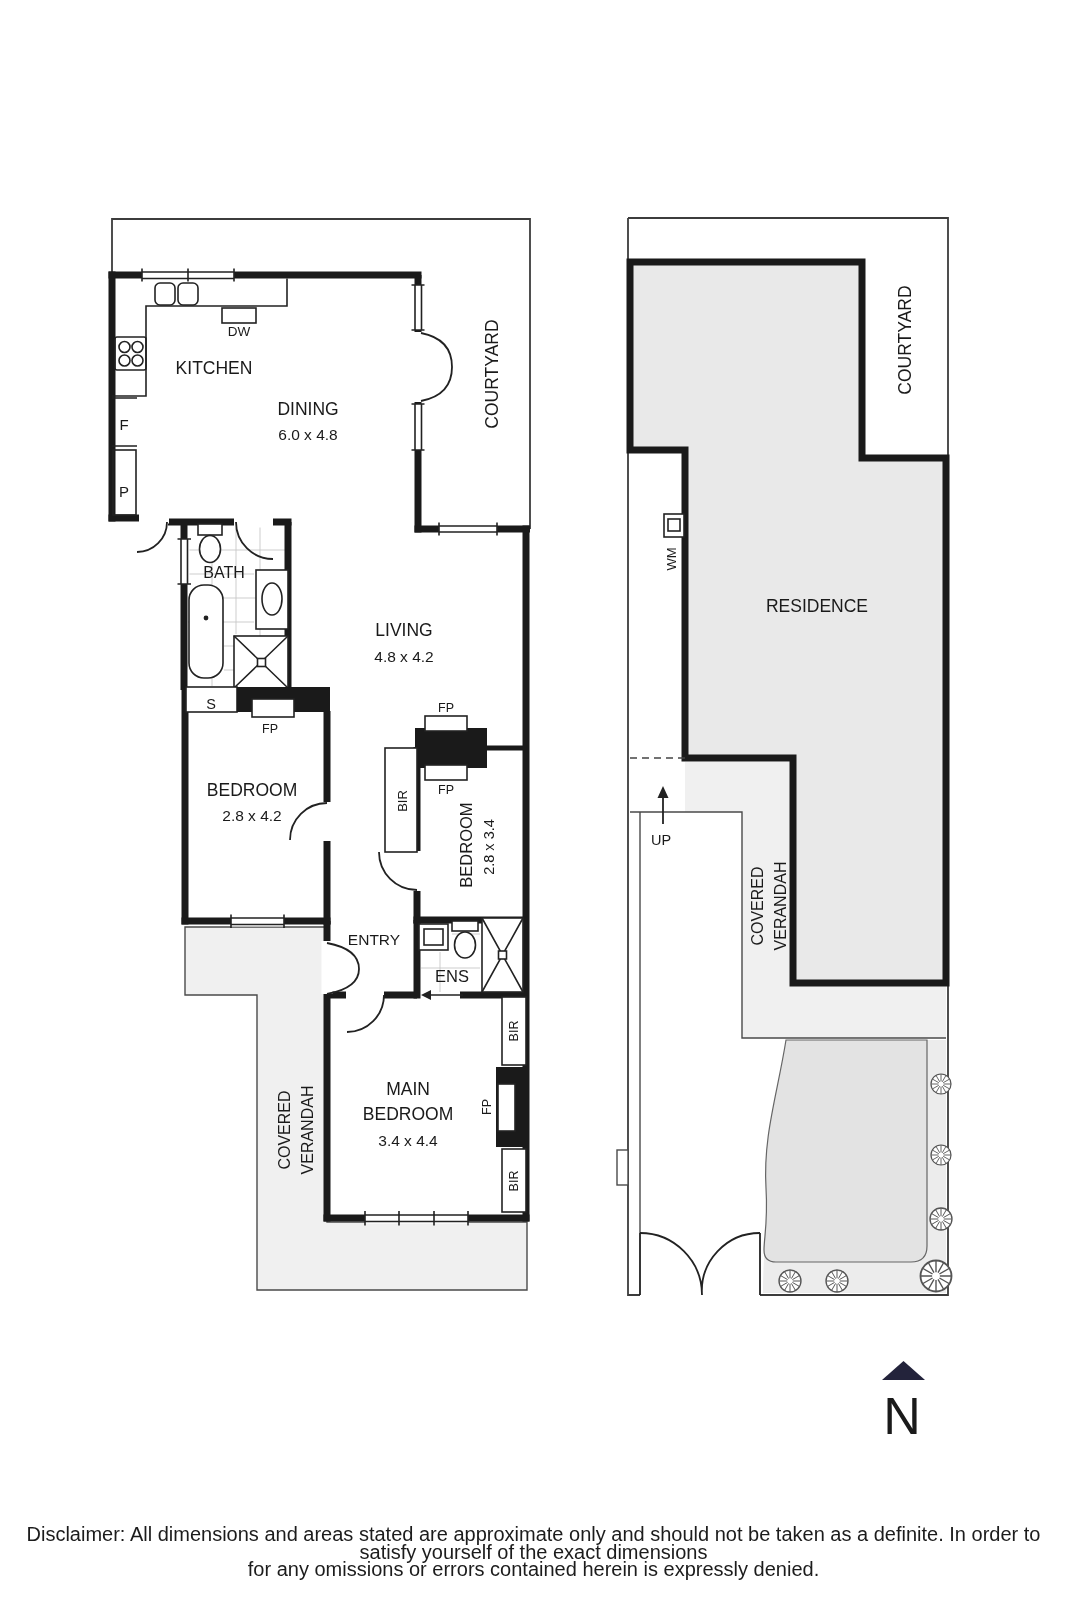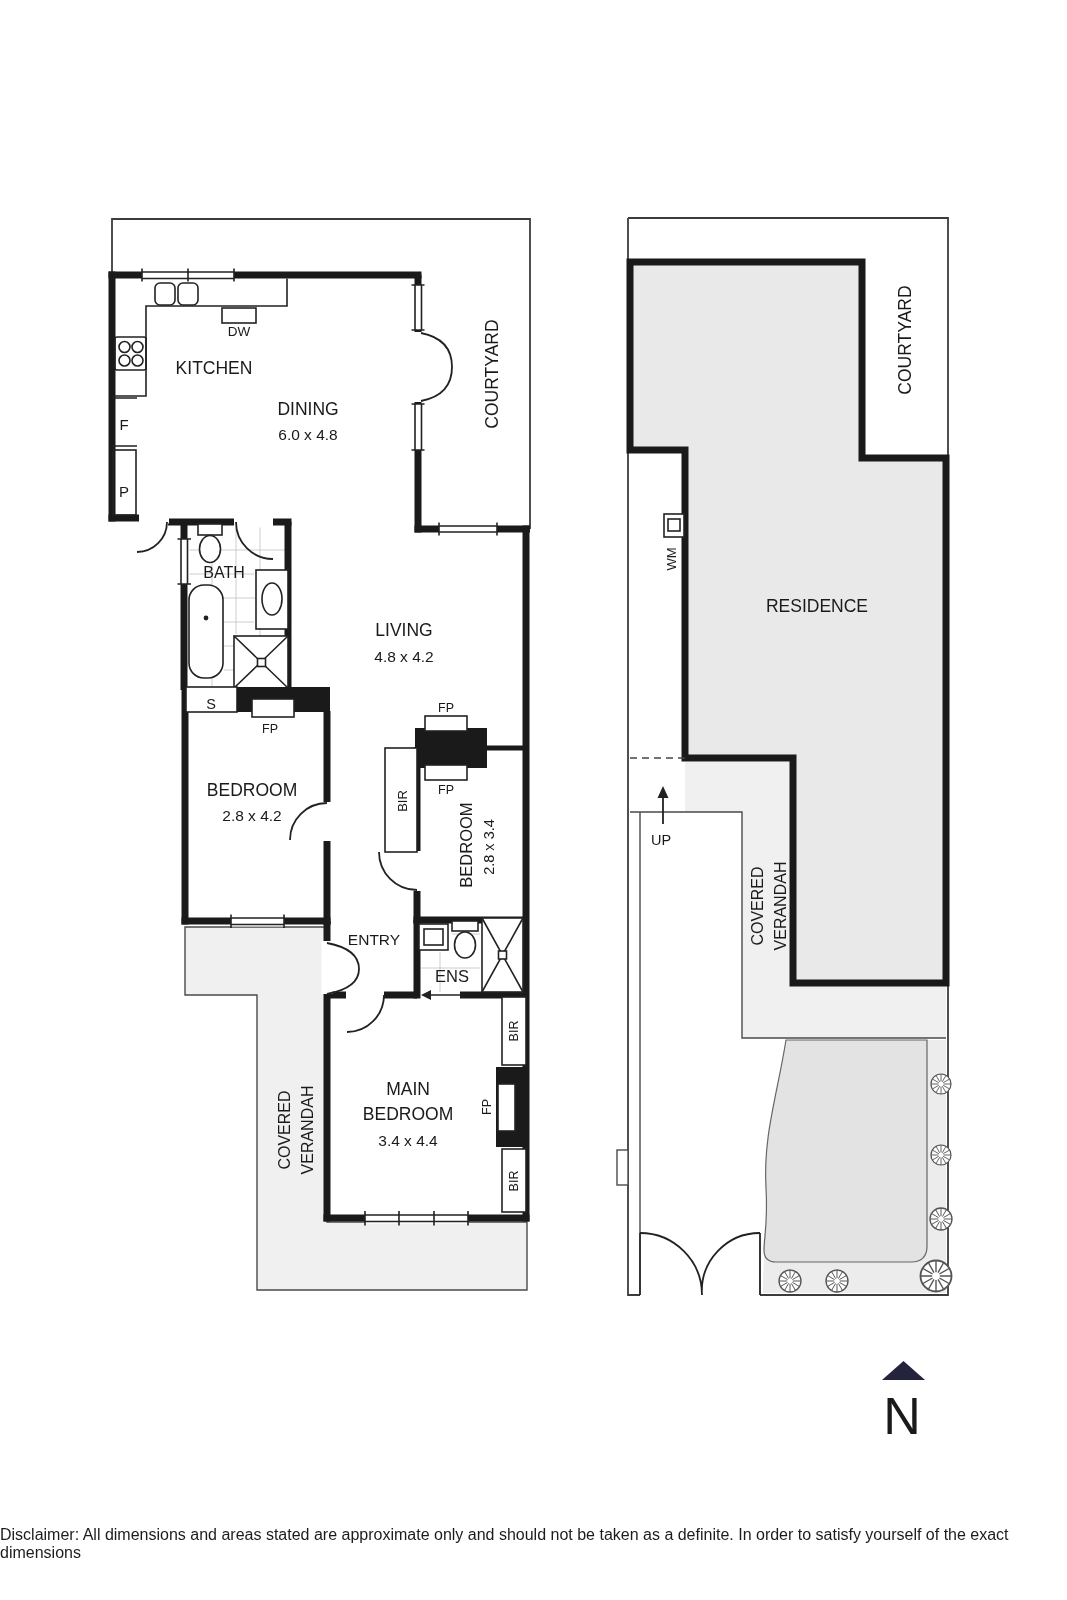--- a/index.html
+++ b/index.html
@@ -1,20 +1,20 @@
 <!DOCTYPE html>
 <html><head>
 <meta charset="utf-8">
 <style>
   html,body{margin:0;padding:0;background:#ffffff;}
   .page{position:relative;width:1067px;height:1600px;background:#fff;overflow:hidden;
         font-family:"Liberation Sans", sans-serif;}
   svg text{font-family:"Liberation Sans", sans-serif;fill:#1a1a1a;text-anchor:middle;}
-  .disclaimer{position:absolute;left:0;right:0;top:1526px;text-align:left;
-              font-size:16px;line-height:17.6px;color:#1c1c1c;}
+  .disclaimer{position:absolute;left:0;right:0;top:1526px;text-align:center;
+              font-size:20px;line-height:17.6px;color:#1c1c1c;}
 </style>
 </head>
 <body>
 
 <div class="page">
 <svg width="1067" height="1600" viewBox="0 0 1067 1600">
   <defs>
     <g id="tree">
       <circle r="10" fill="#ffffff" stroke="#555" stroke-width="1.2"></circle>
       <path d="M10,0 L2.5,0 M8.7,5 L2.2,1.3 M5,8.7 L1.3,2.2 M0,10 L0,2.5 M-5,8.7 L-1.3,2.2 M-8.7,5 L-2.2,1.3 M-10,0 L-2.5,0 M-8.7,-5 L-2.2,-1.3 M-5,-8.7 L-1.3,-2.2 M0,-10 L0,-2.5 M5,-8.7 L1.3,-2.2 M8.7,-5 L2.2,-1.3" stroke="#555" stroke-width="0.9" fill="none"></path>
@@ -230,14 +230,15 @@
 
   <g>
     <polygon points="882,1380 925,1380 903.5,1361" fill="#23233b"></polygon>
     <text x="902" y="1416" font-size="52" dominant-baseline="central" fill="#23233b" font-family="Liberation Serif, serif">N</text>
   </g>
 </svg>
 
 
 <div class="disclaimer">
   <div>Disclaimer: All dimensions and areas stated are approximate only and should not be taken as a definite. In order to satisfy yourself of the exact dimensions</div>
+  <div>for any omissions or errors contained herein is expressly denied.</div>
 </div>
 </div>
 
 </body></html>

